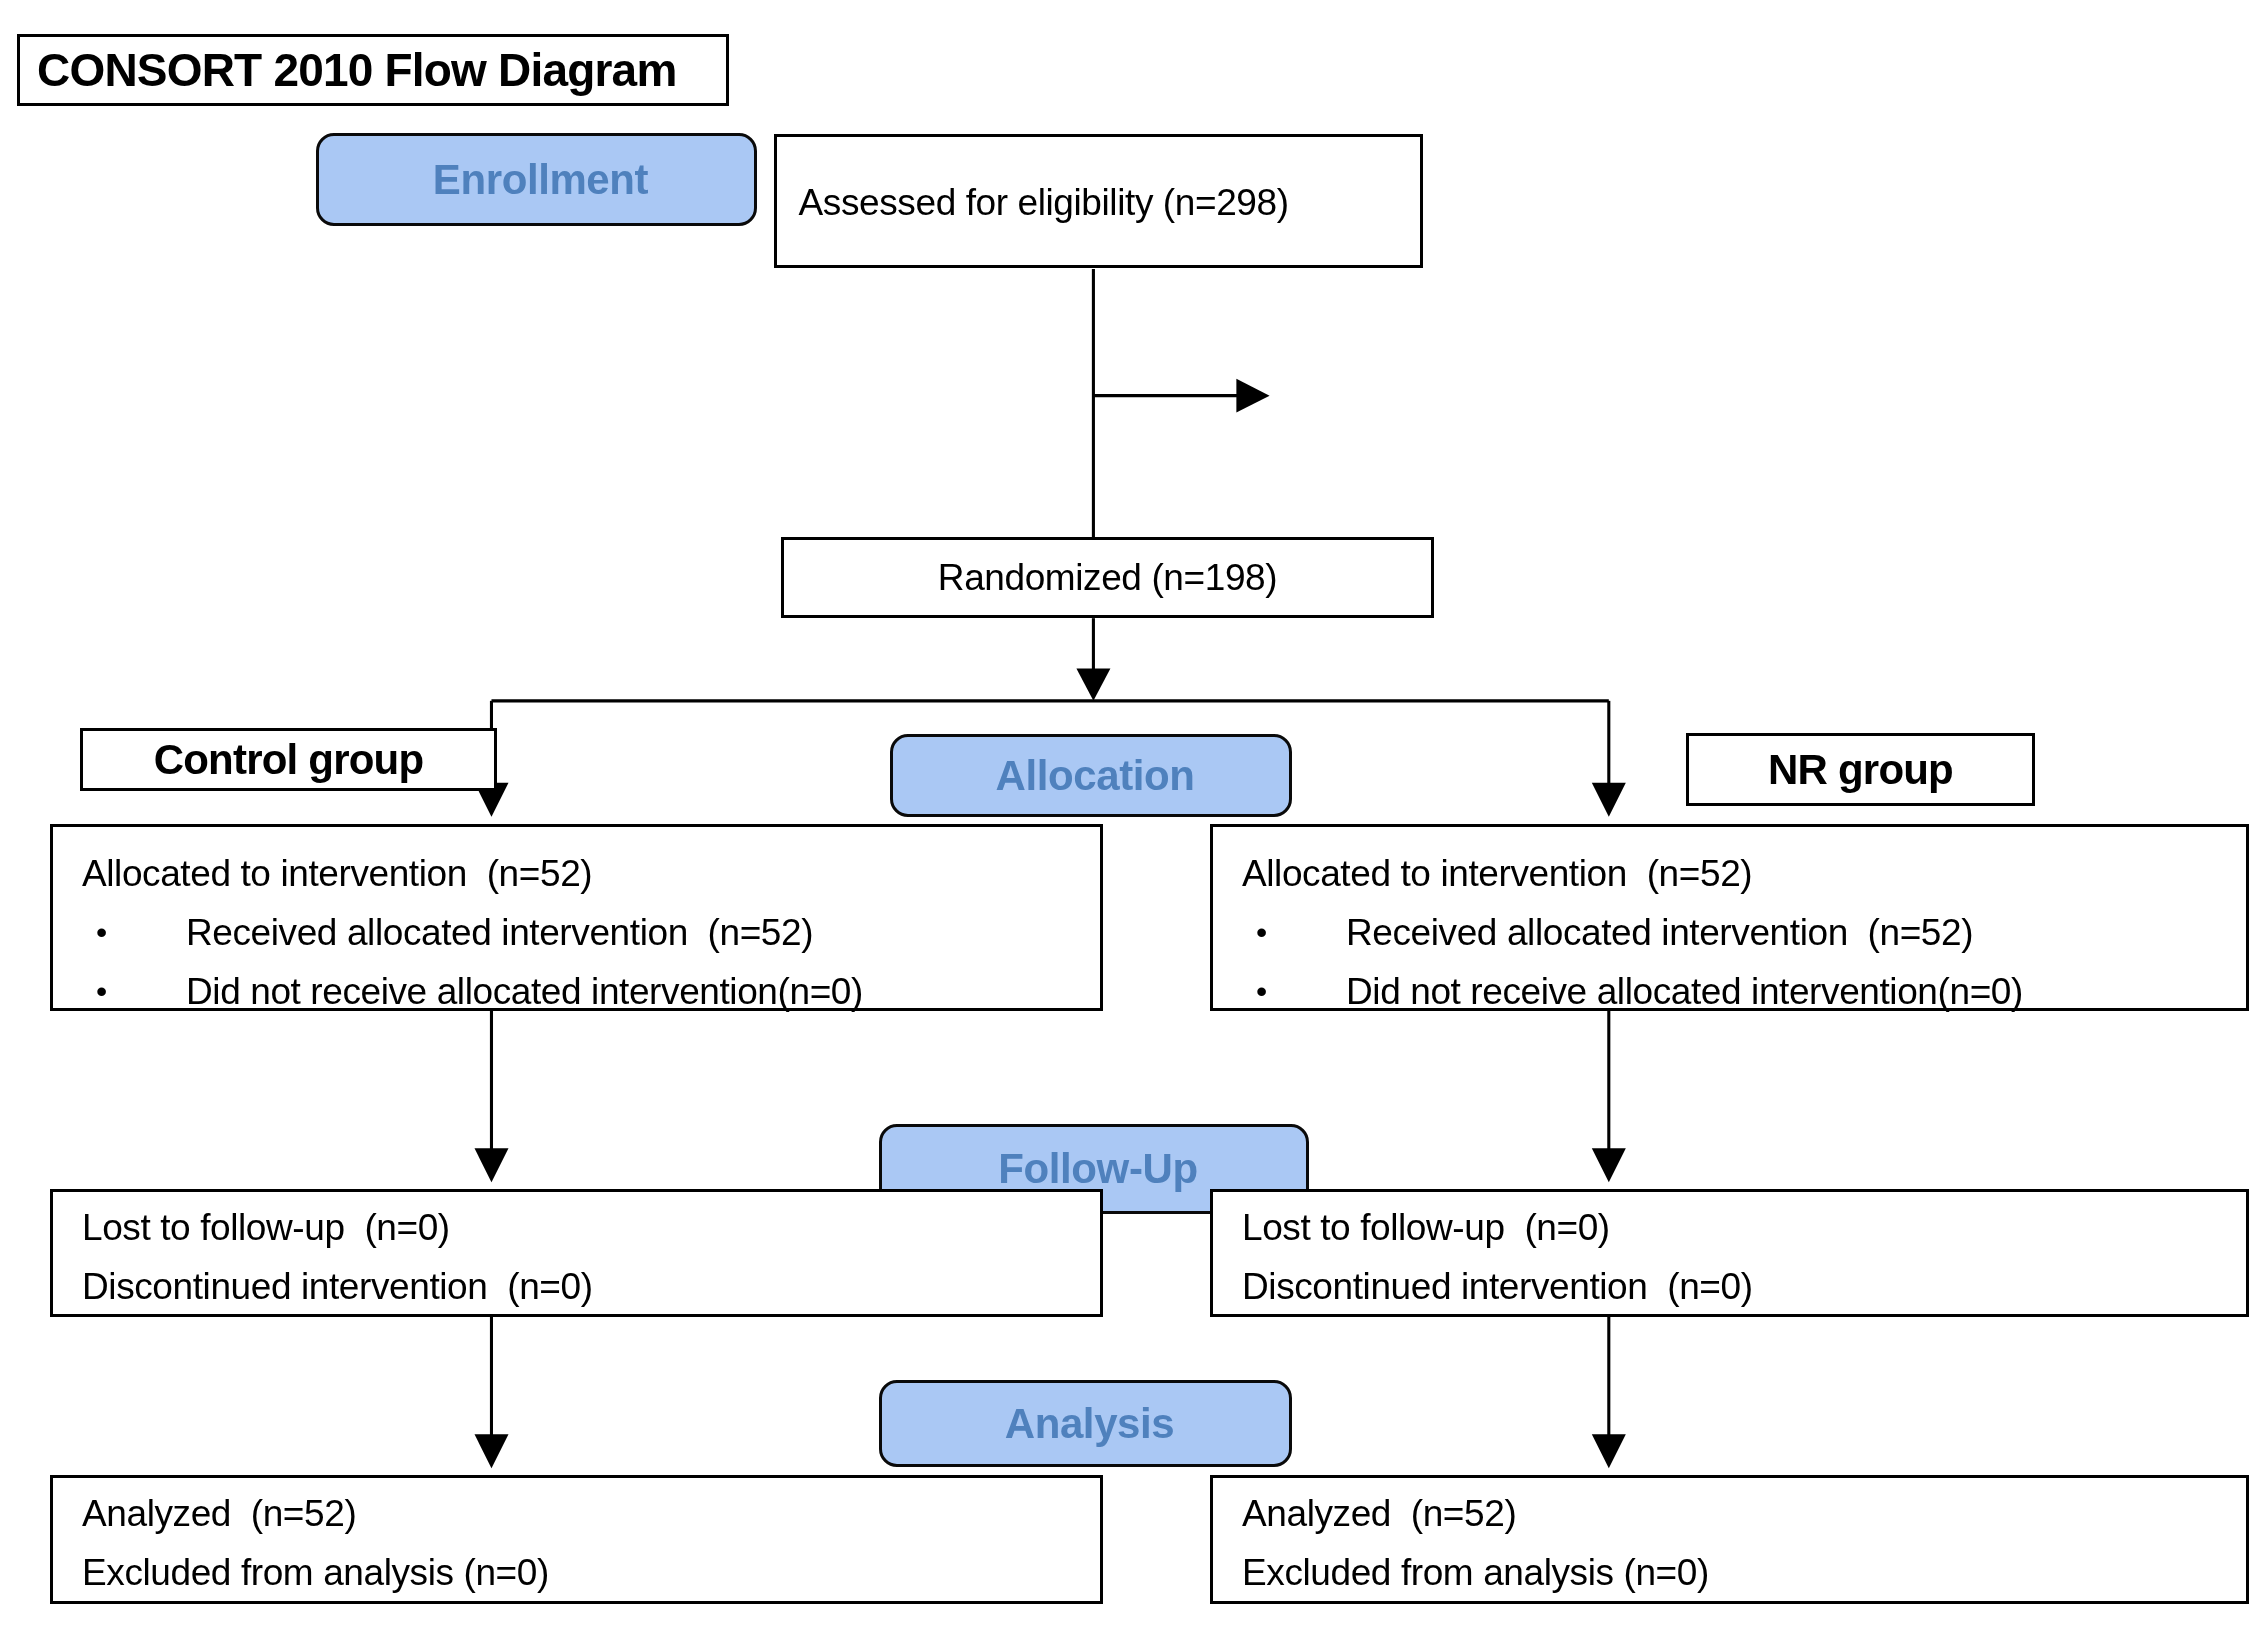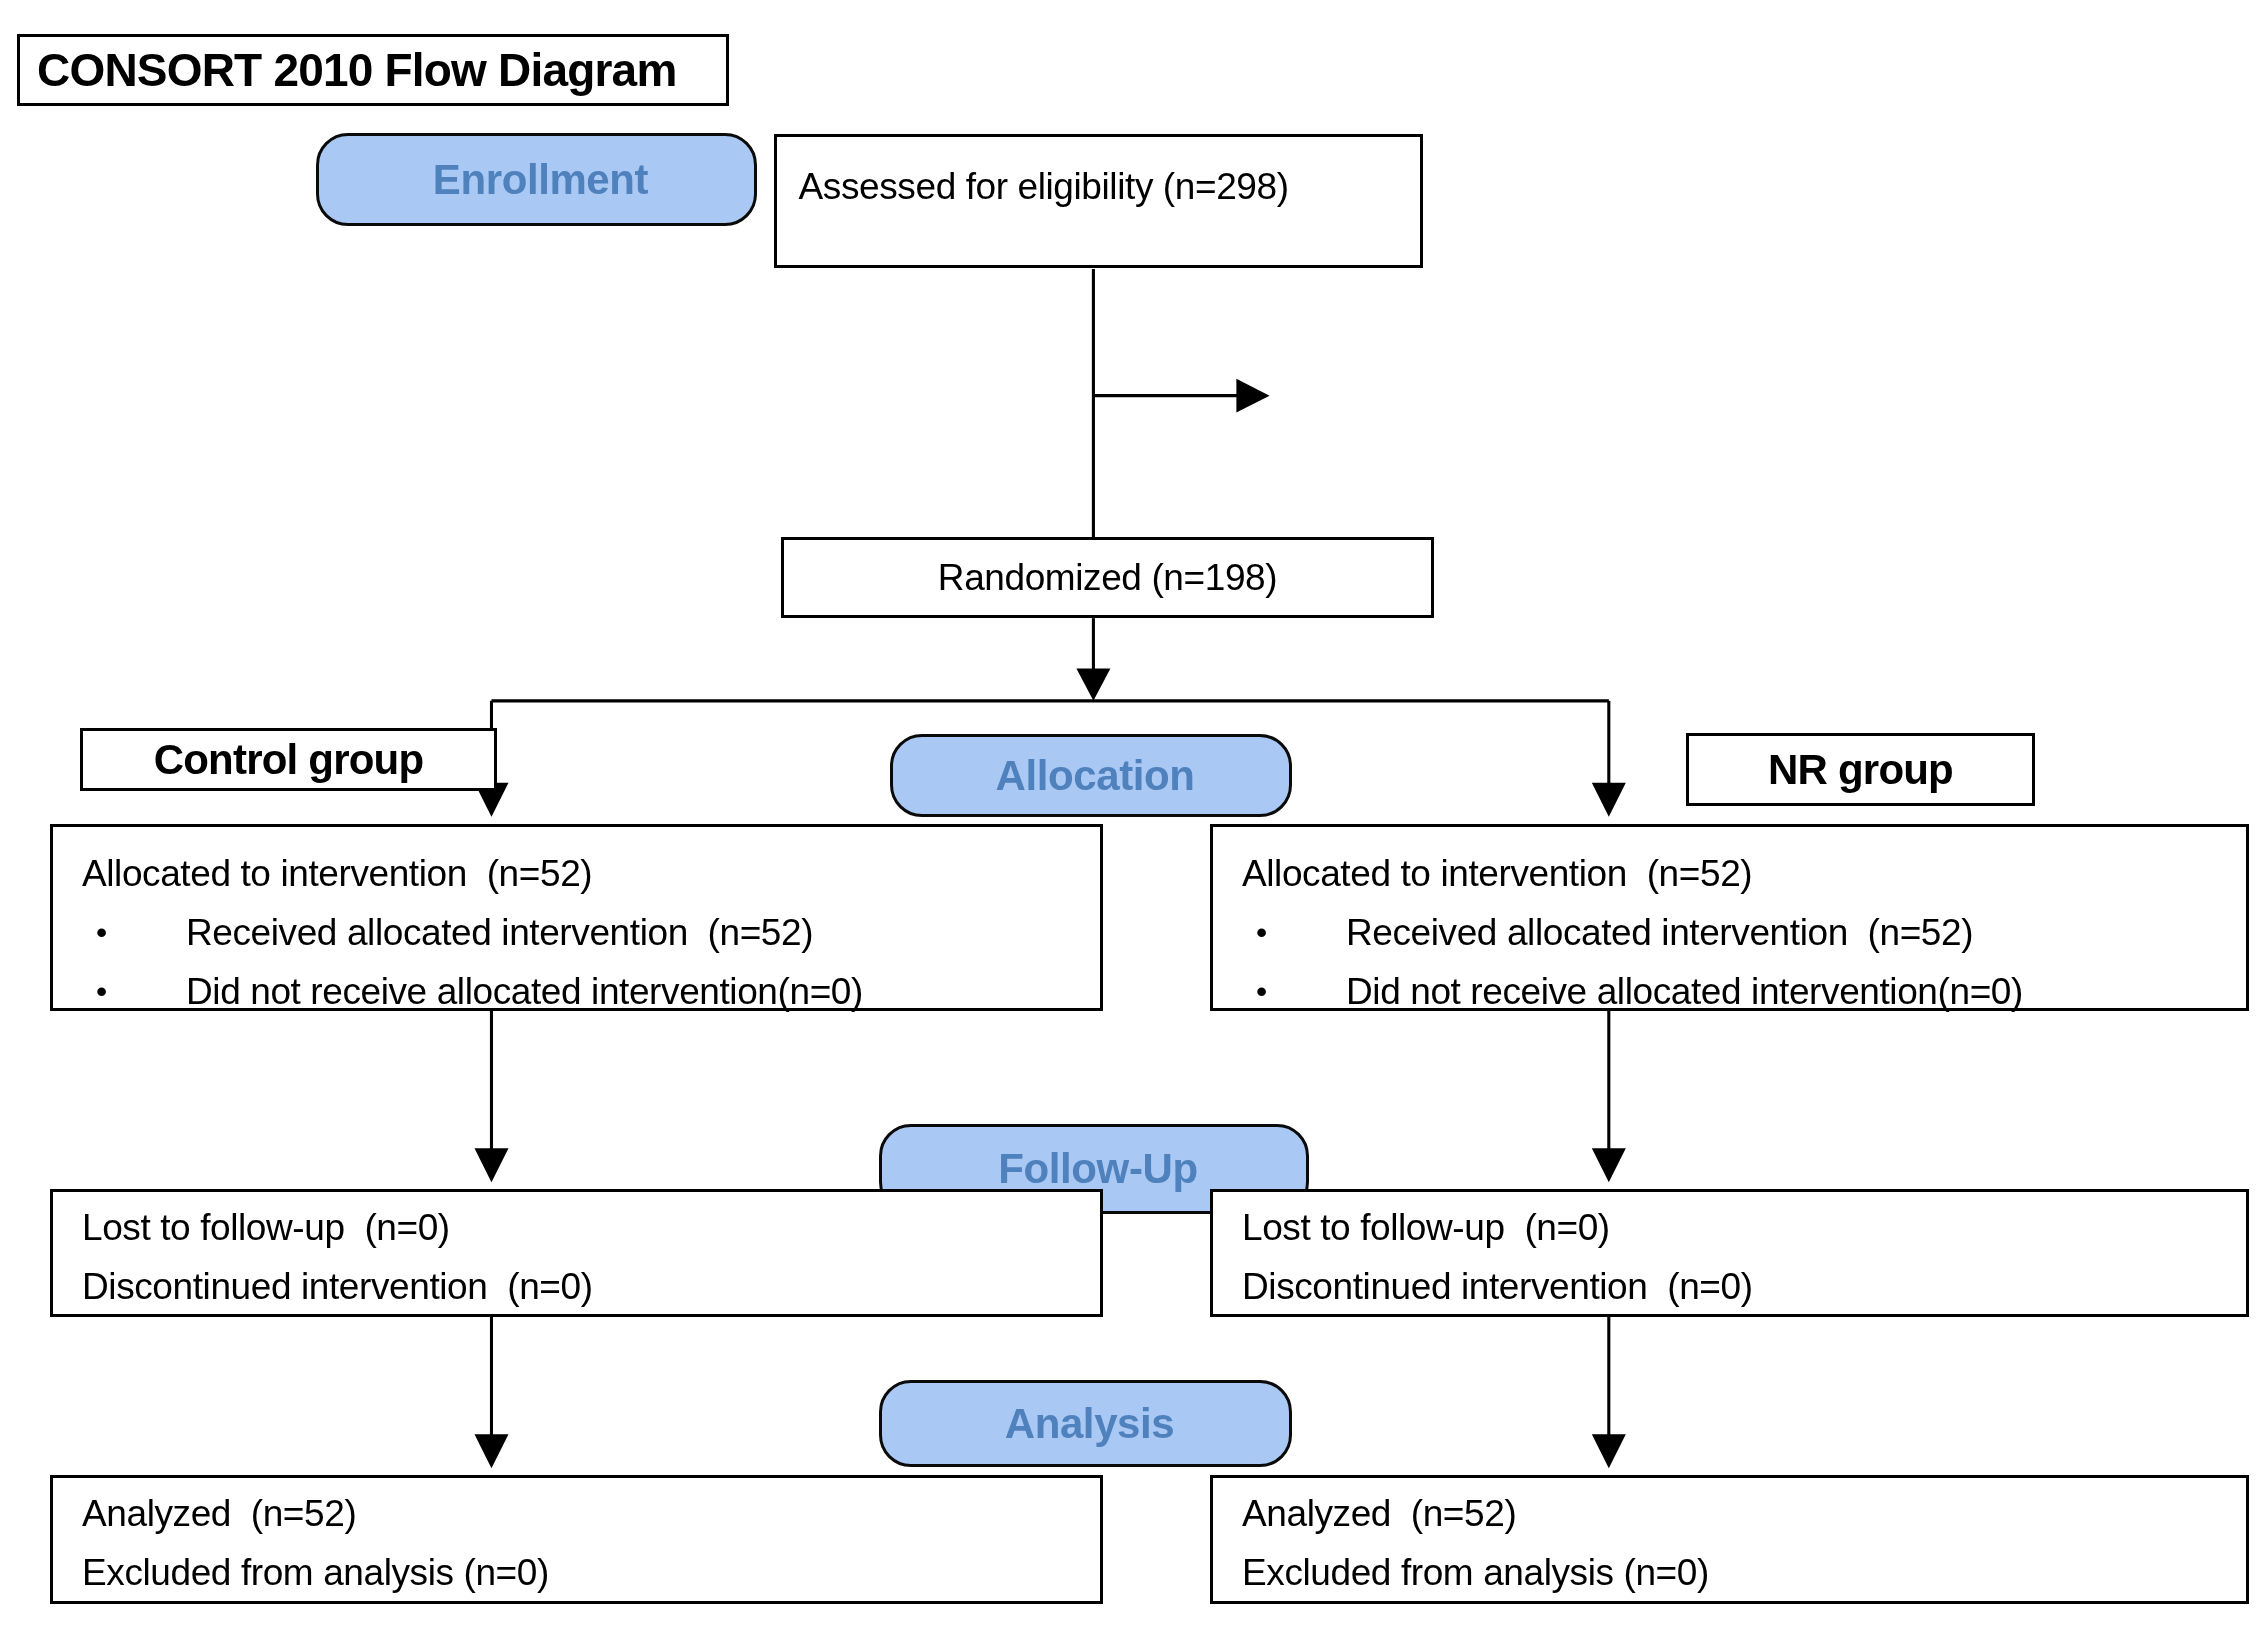--- a/index.html
+++ b/index.html
@@ -17,21 +17,21 @@
 
   .title-box{
     border:3.9px solid var(--box-border);background:#fff;
     display:flex;align-items:center;
     font-size:46px;font-weight:bold;letter-spacing:-0.8px;
     padding-left:17px;white-space:pre;
   }
 
   .stage-pill{
     background:var(--stage-fill);
-    border:3.1px solid #0a0a0a;border-radius:32px;
+    border:3.1px solid #0a0a0a;border-radius:18px;
     display:flex;align-items:center;justify-content:center;
     font-size:42px;font-weight:bold;color:var(--stage-text);
     letter-spacing:-0.4px;
     padding-left:8px;
   }
 
   .group-label{
     border:3.9px solid var(--box-border);background:#fff;
     display:flex;align-items:center;justify-content:center;
     font-size:42px;font-weight:bold;letter-spacing:-0.8px;white-space:pre;margin-left:43px;
@@ -47,21 +47,21 @@
     content:"\2022";position:absolute;left:43px;top:0;
     font-size:32px;line-height:59px;
   }
   .flow-box.center{display:flex;align-items:center;justify-content:center;}
   .flow-box.center .line{padding-left:0;}
 
   .pad-top-sm{padding-top:6.2px;}
   .pad-top-md{padding-top:17px;}
   .excluded-box .line,.excluded-box .bullet{line-height:56px;}
   .excluded-box{padding-top:10.8px;}
-  .assessed-box{padding-top:20px;}
+  .assessed-box{padding-top:36px;}
 
   svg .connector{stroke:#000;stroke-width:4;fill:none;}
   svg .head{fill:#000;stroke:none;}
 </style>
 </head>
 <body>
 
 <div id="diagram">
 
   <svg width="2261" height="1642" viewBox="0 0 2926 2125" style="position:absolute;left:0;top:0;">

